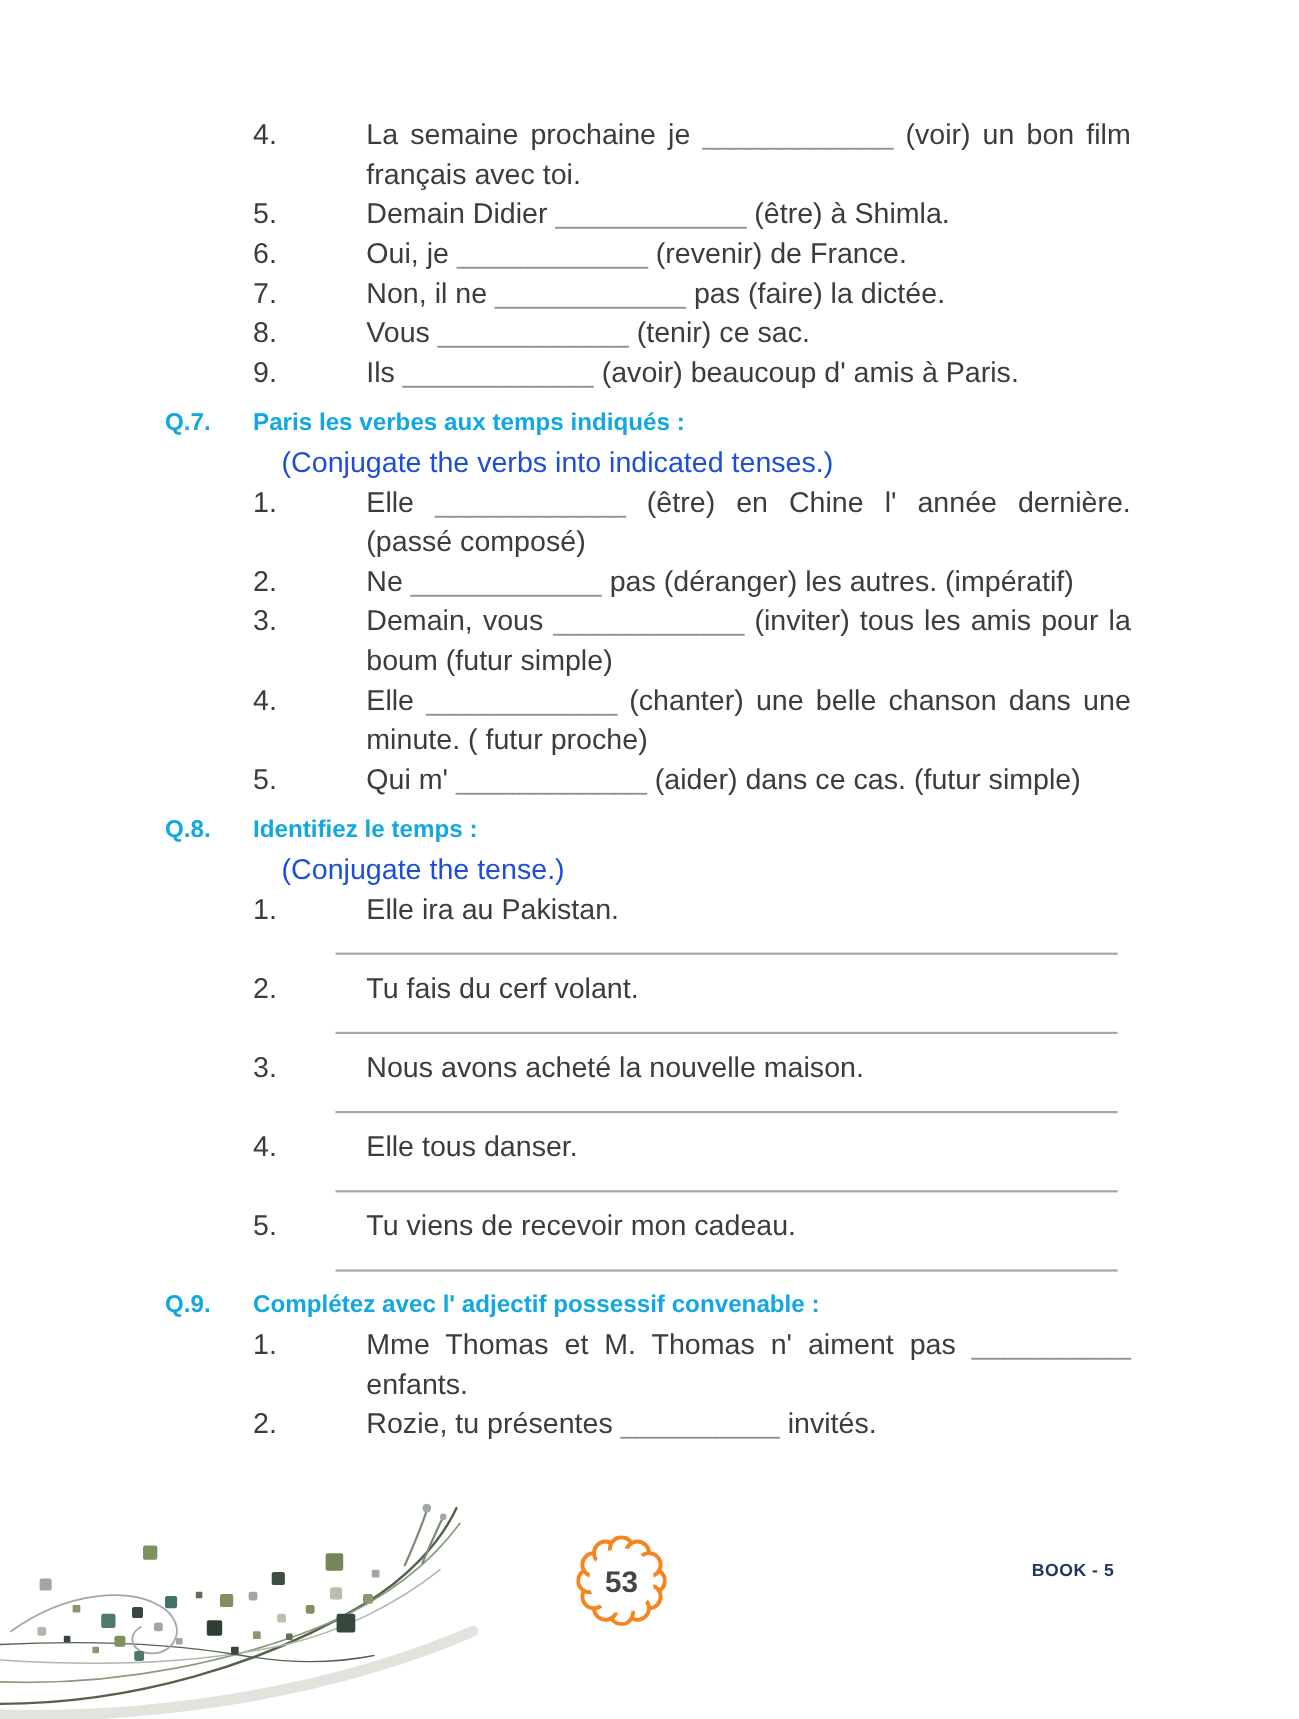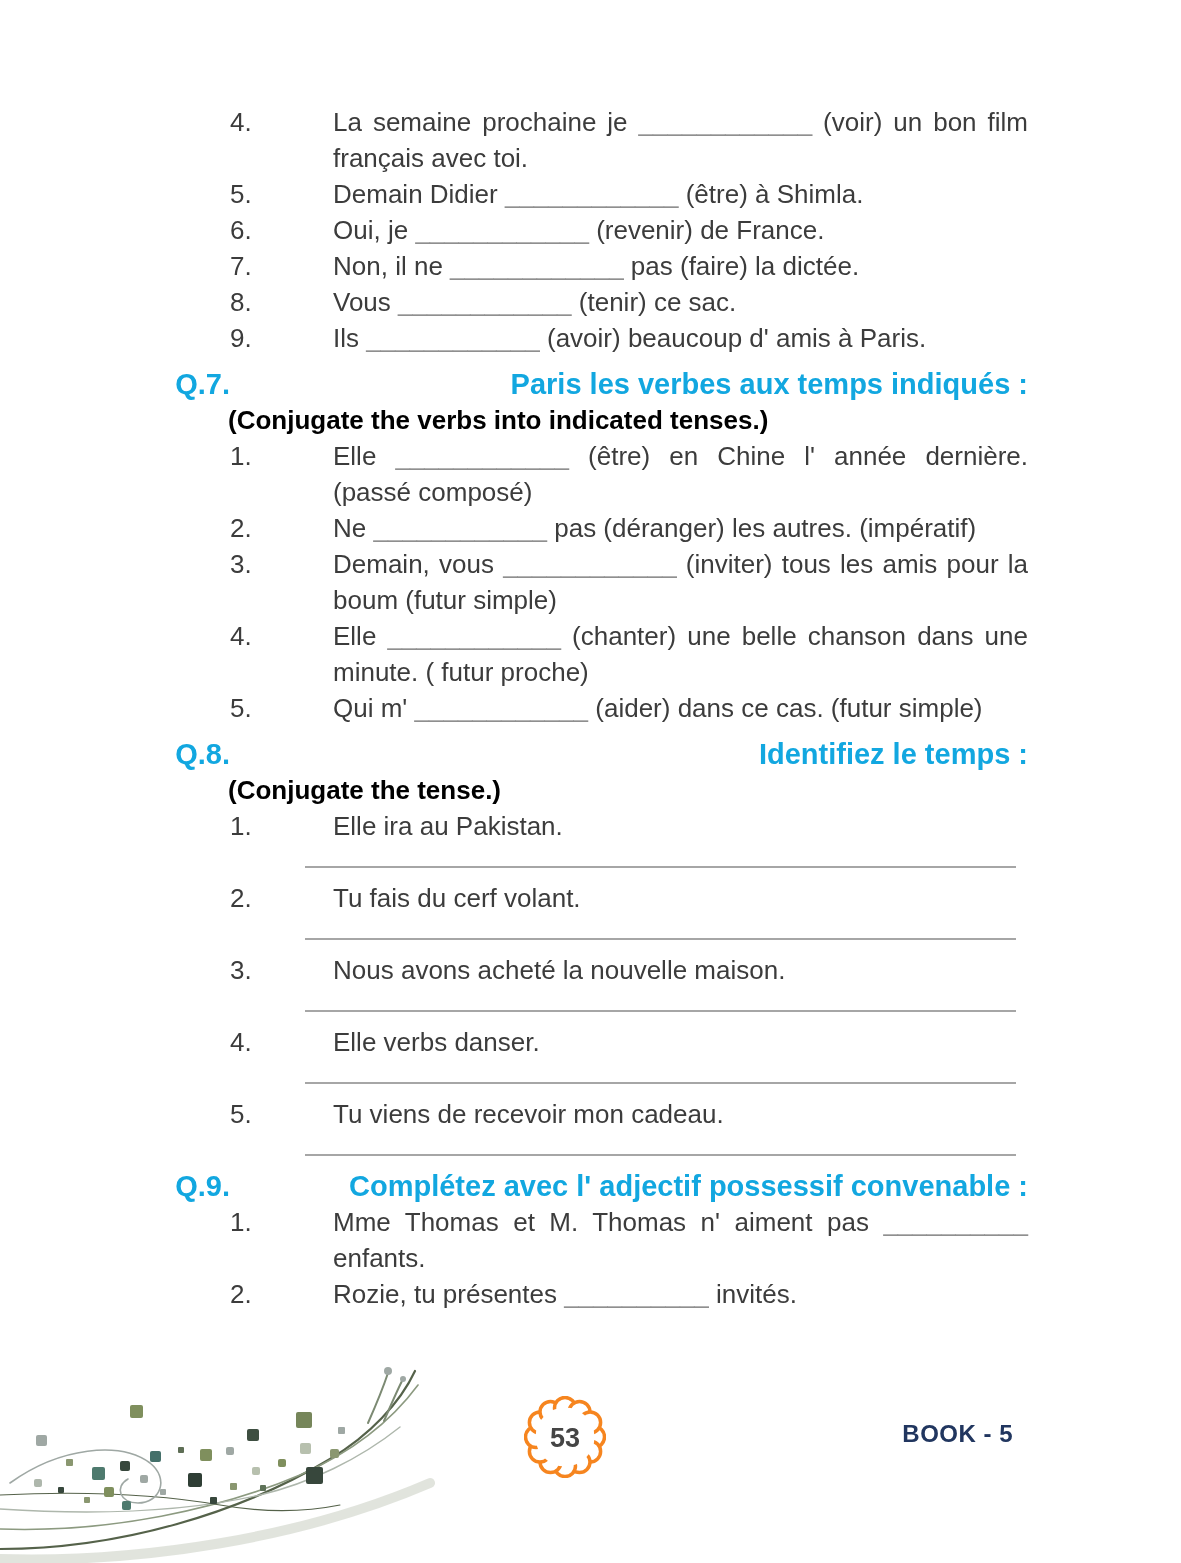--- a/index.html
+++ b/index.html
@@ -12,33 +12,33 @@
   .content {
     position: absolute; left: 150px; top: 104px; width: 878px;
     font-size: 26px; line-height: 36px;
   }
   .item { display: flex; margin-left: 80px; }
   .item .num { flex: 0 0 75px; }
   .item .txt { flex: 1 1 auto; text-align: justify; margin-left: 28px; }
   .blank { color: #8f8f8f; }
   .q-head {
     display: flex; margin-top: 10px;
-    color: #12a7e0; font-weight: bold; font-size: 29px; text-align: right;
+    color: #12a7e0; font-weight: bold; font-size: 22px;
   }
   .q-head .q-label { flex: 0 0 80px; }
   .q-head .q-title { flex: 1; }
-  .q-sub { margin-left: 78px; font-weight: bold; color: #000000; }
+  .q-sub { margin-left: 106px; font-weight: normal; color: #1d4ed8; }
   .answer-line {
     margin: 22px 12px 12px 155px;
     border-bottom: 2px solid #a6a6a6; height: 0;
   }
   .footer-flower { position: absolute; left: 524px; top: 1396px; width: 82px; height: 82px; }
   .book-label {
     position: absolute; right: 168px; top: 1420px;
-    font-size: 24px; font-weight: bold; color: #21365f; letter-spacing: 0.5px;
+    font-size: 16px; font-weight: bold; color: #21365f; letter-spacing: 0.5px;
   }
   .decoration { position: absolute; left: 0; bottom: 0; }
 </style>
 </head>
 <body>
 
 <div class="page">
   <div class="content">
 
     <div class="item">
@@ -112,21 +112,21 @@
     <div class="answer-line"></div>
 
     <div class="item">
       <span class="num">3.</span>
       <span class="txt">Nous avons acheté la nouvelle maison.</span>
     </div>
     <div class="answer-line"></div>
 
     <div class="item">
       <span class="num">4.</span>
-      <span class="txt">Elle verbs danser.</span>
+      <span class="txt">Elle tous danser.</span>
     </div>
     <div class="answer-line"></div>
 
     <div class="item">
       <span class="num">5.</span>
       <span class="txt">Tu viens de recevoir mon cadeau.</span>
     </div>
     <div class="answer-line"></div>
 
     <div class="q-head">

